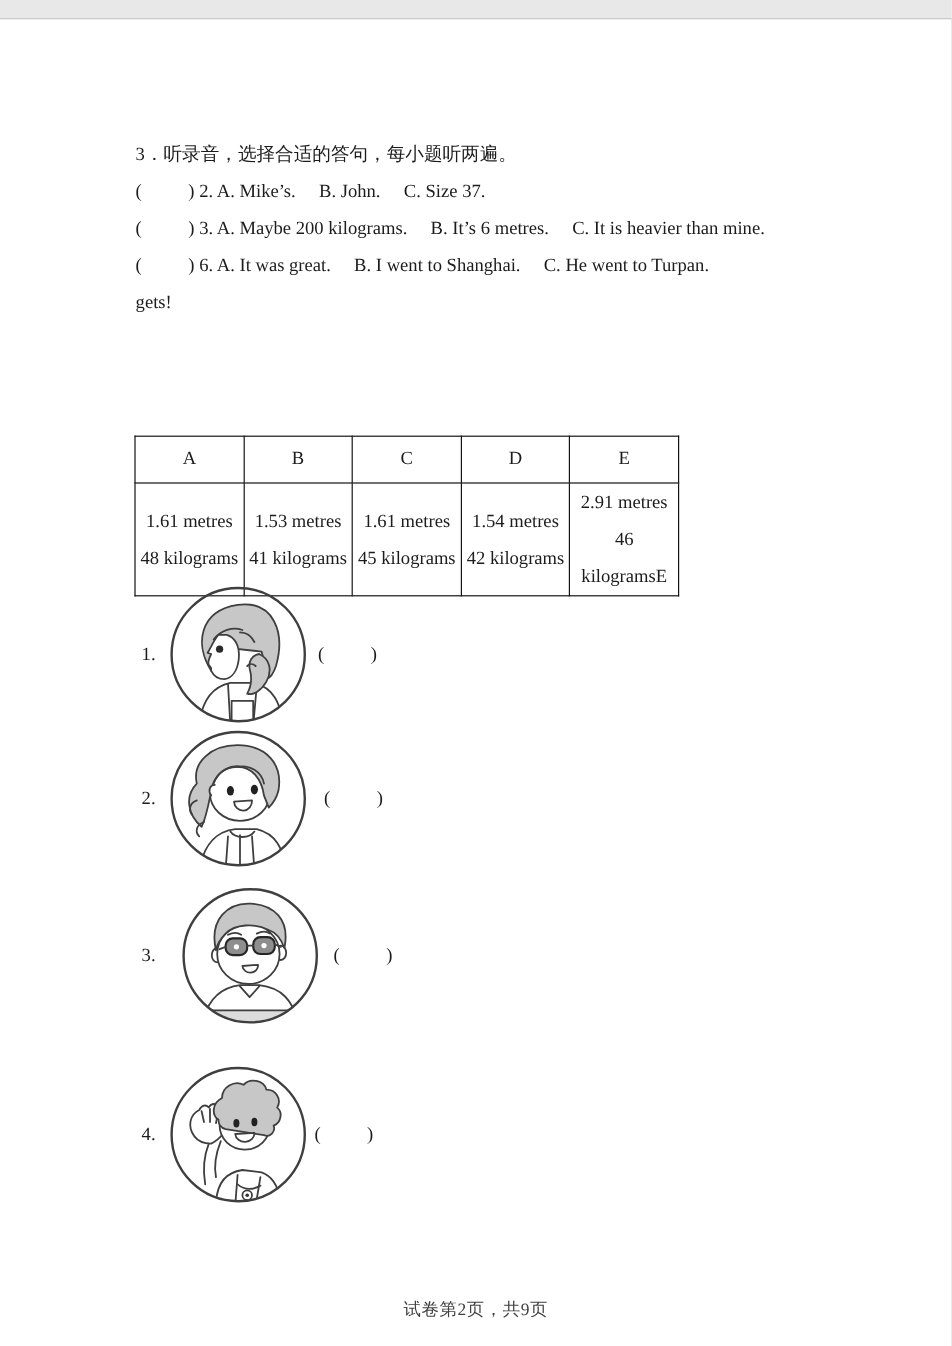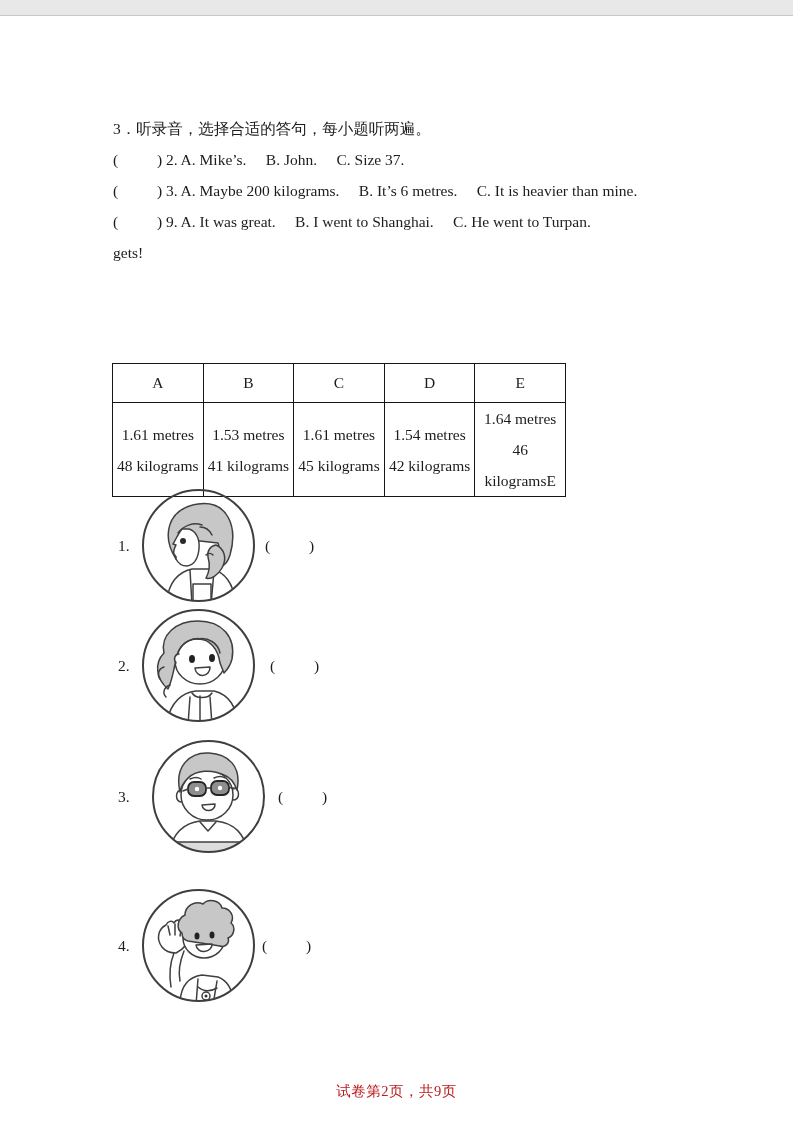--- a/index.html
+++ b/index.html
@@ -28,34 +28,34 @@
   .r2 { left:113px; top:591px; }
   .r3 { left:113px; top:722px; }
   .r4 { left:113px; top:871px; }
   .r1 .fig-blank { margin-left:8px; }
   .r2 .fig-blank { margin-left:13px; }
   .r3 .fig-circle { margin-left:10px; }
   .r3 .fig-blank { margin-left:11px; }
   .r4 .fig-blank { margin-left:5px; }
   .footer {
     position:absolute; left:0; right:0; top:1066px;
-    text-align:center; font-size:14.5px; color:#b91c1c; letter-spacing:0.5px;
+    text-align:center; font-size:14.5px; color:#404040; letter-spacing:0.5px;
   }
   .art { stroke:#3f3f3f; stroke-width:1.5; stroke-linecap:round; stroke-linejoin:round; }
 </style>
 </head>
 <body>
 
 <div class="page">
 
   <div class="textflow">
     <div class="line">3．听录音，选择合适的答句，每小题听两遍。</div>
     <div class="line">(          ) 2. A. Mike’s.     B. John.     C. Size 37.</div>
     <div class="line">(          ) 3. A. Maybe 200 kilograms.     B. It’s 6 metres.     C. It is heavier than mine.</div>
-    <div class="line">(          ) 9. A. It was great.     B. I went to Shanghai.     C. He went to Turpan.</div>
+    <div class="line">(          ) 6. A. It was great.     B. I went to Shanghai.     C. He went to Turpan.</div>
     <div class="line">gets!</div>
   </div>
 
   <table class="hw-table">
     <thead>
       <tr>
         <th>A</th>
         <th>B</th>
         <th>C</th>
         <th>D</th>
@@ -74,21 +74,21 @@
         </td>
         <td>
           <div>1.61 metres</div>
           <div>45 kilograms</div>
         </td>
         <td>
           <div>1.54 metres</div>
           <div>42 kilograms</div>
         </td>
         <td>
-          <div>1.64 metres</div>
+          <div>2.91 metres</div>
           <div>46 kilogramsE</div>
         </td>
       </tr>
     </tbody>
   </table>
 
   <div class="fig-row r1">
     <span class="fig-num">1.</span>
     <span class="fig-circle">
       <svg width="117" height="117" viewBox="0 0 117 117">

